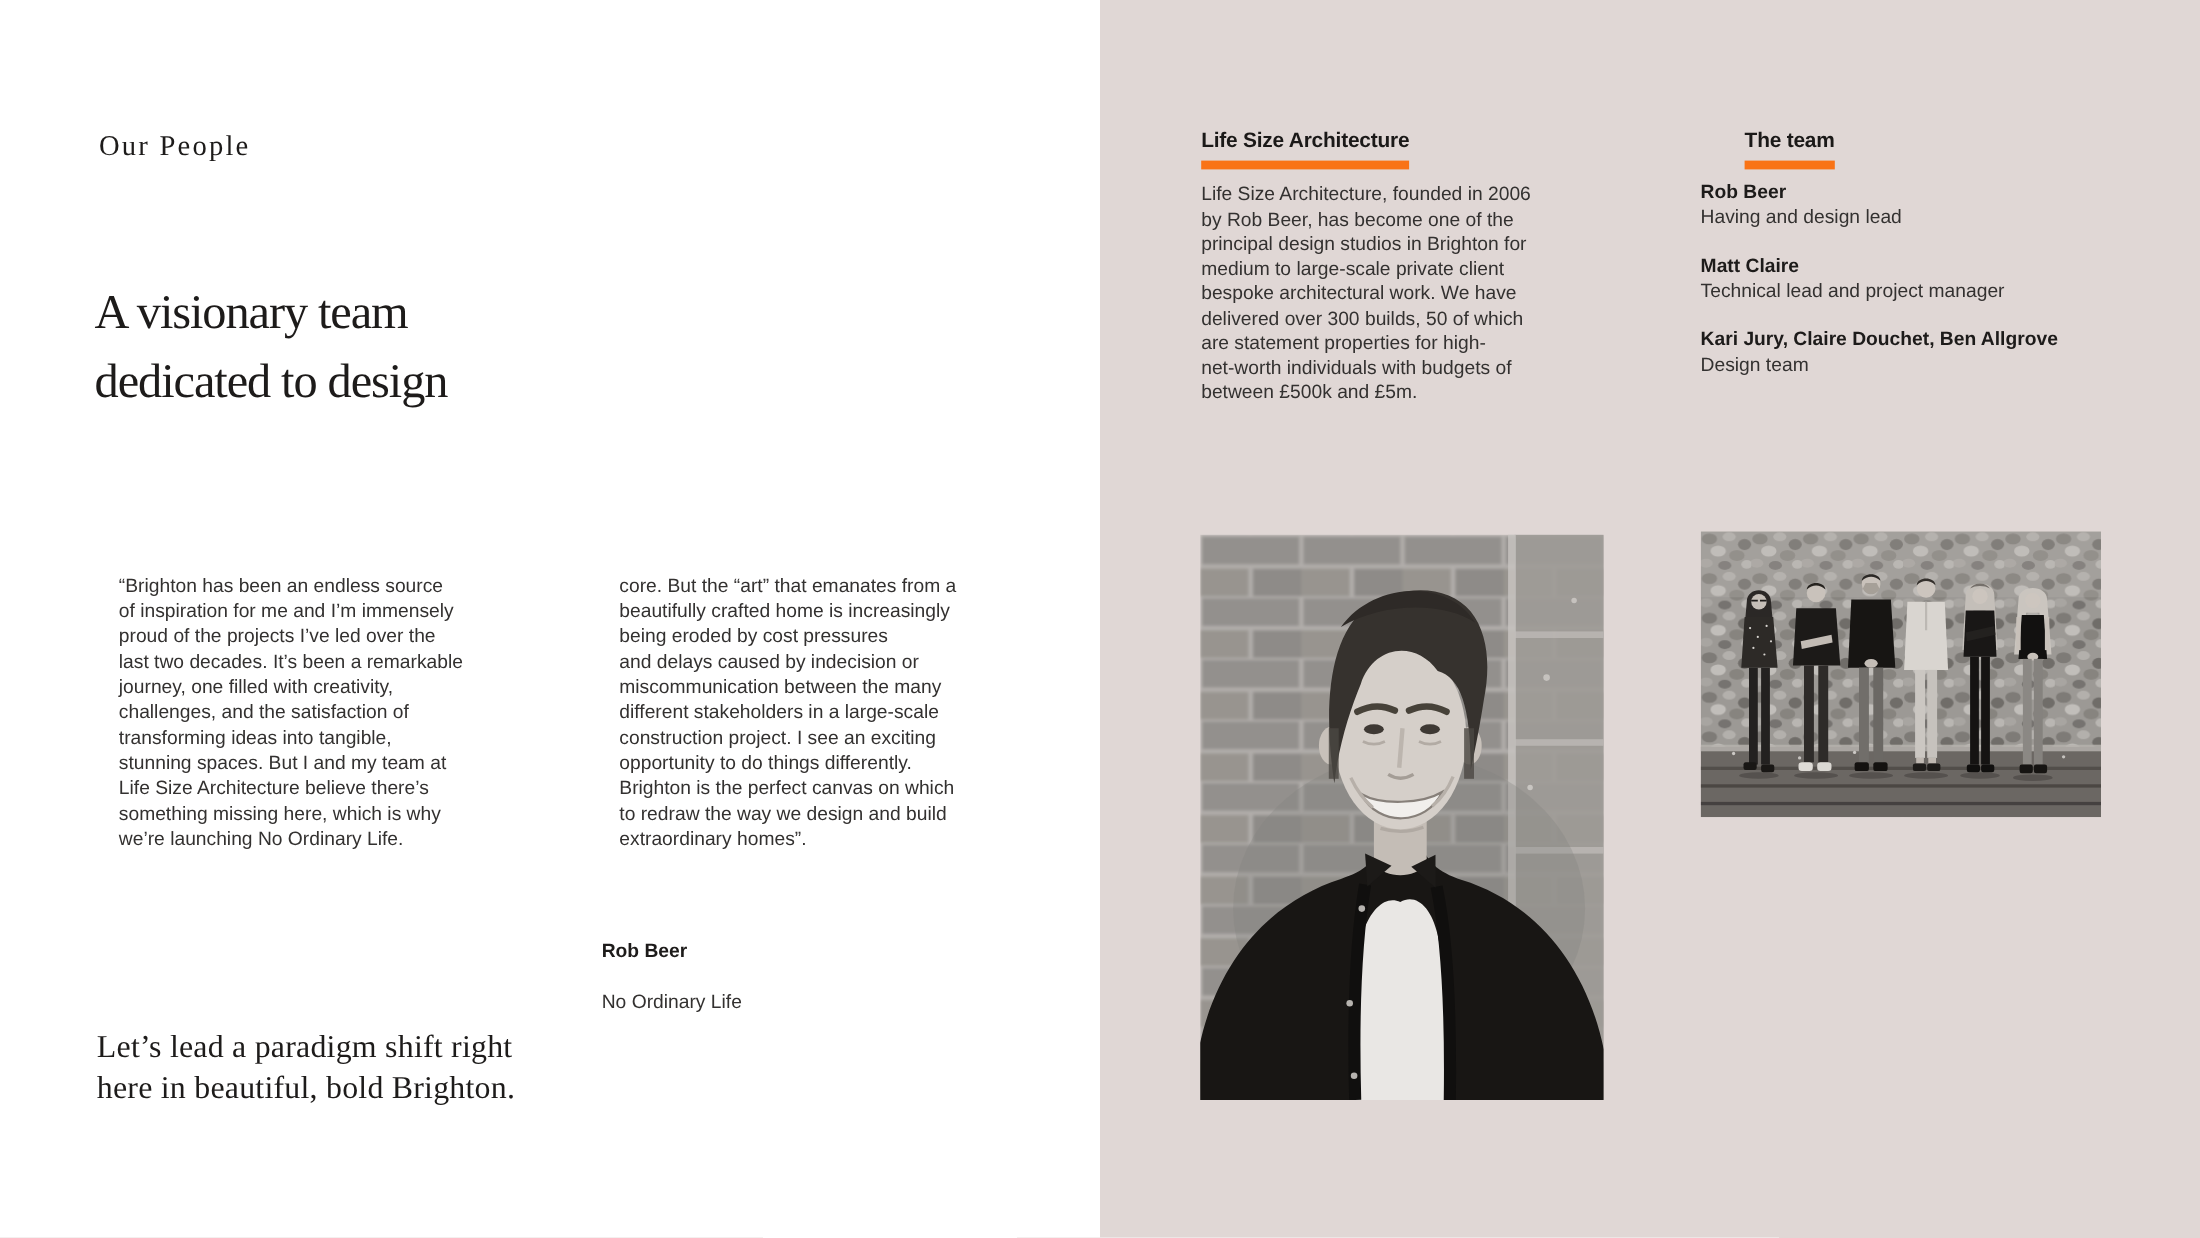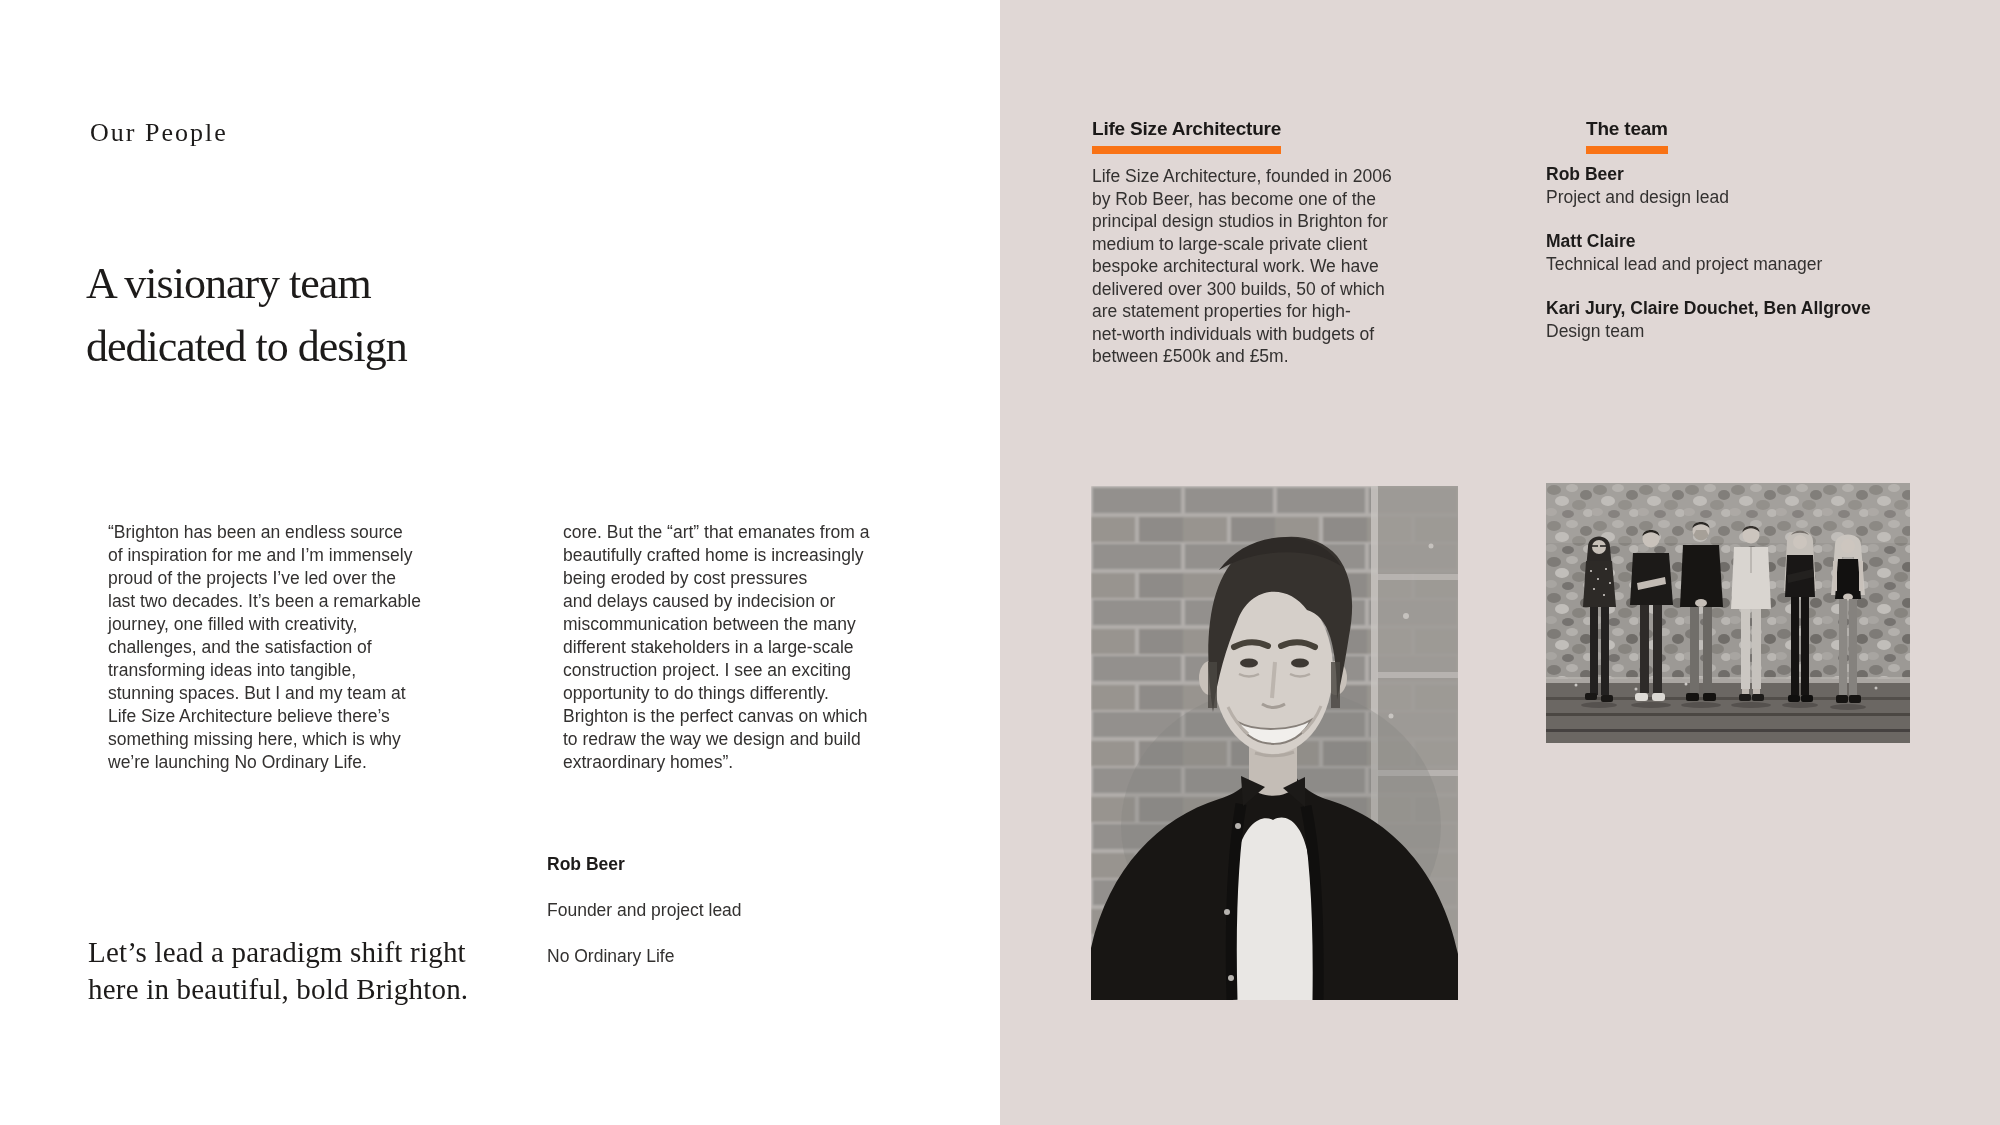--- a/index.html
+++ b/index.html
@@ -96,21 +96,20 @@
 and delays caused by indecision or
 miscommunication between the many
 different stakeholders in a large-scale
 construction project. I see an exciting
 opportunity to do things differently.
 Brighton is the perfect canvas on which
 to redraw the way we design and build
 extraordinary homes”.</p>
       <div class="signature">
         <div class="bold">Rob Beer</div>
-        <div>Founder and project lead</div>
         <div>No Ordinary Life</div>
       </div>
     </div>
 
     <div class="closing serif">Let’s lead a paradigm shift right
 here in beautiful, bold Brighton.</div>
   </section>
 
   <section class="right-half">
 
@@ -123,21 +122,21 @@
 delivered over 300 builds, 50 of which
 are statement properties for high-
 net-worth individuals with budgets of
 between £500k and £5m.</div>
 
     <div class="panel-heading col-b">The team</div>
 
     <div class="team-list">
       <div class="member">
         <div class="member-name">Rob Beer</div>
-        <div class="member-role">Project and design lead</div>
+        <div class="member-role">Having and design lead</div>
       </div>
       <div class="member">
         <div class="member-name">Matt Claire</div>
         <div class="member-role">Technical lead and project manager</div>
       </div>
       <div class="member">
         <div class="member-name">Kari Jury, Claire Douchet, Ben Allgrove</div>
         <div class="member-role">Design team</div>
       </div>
     </div>

